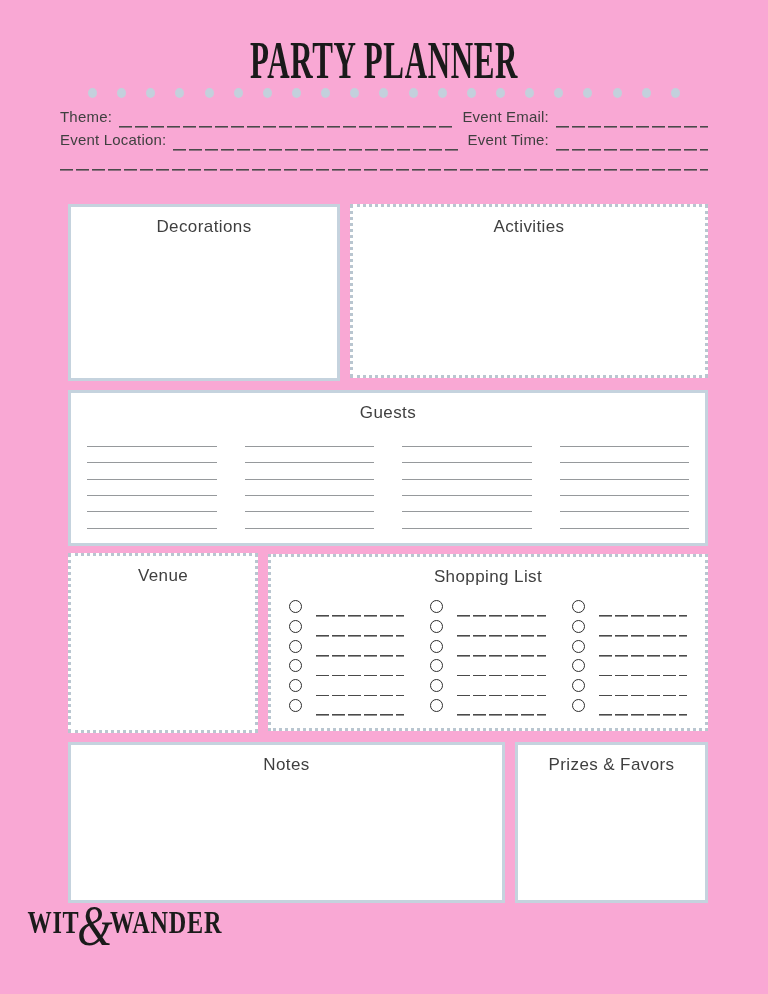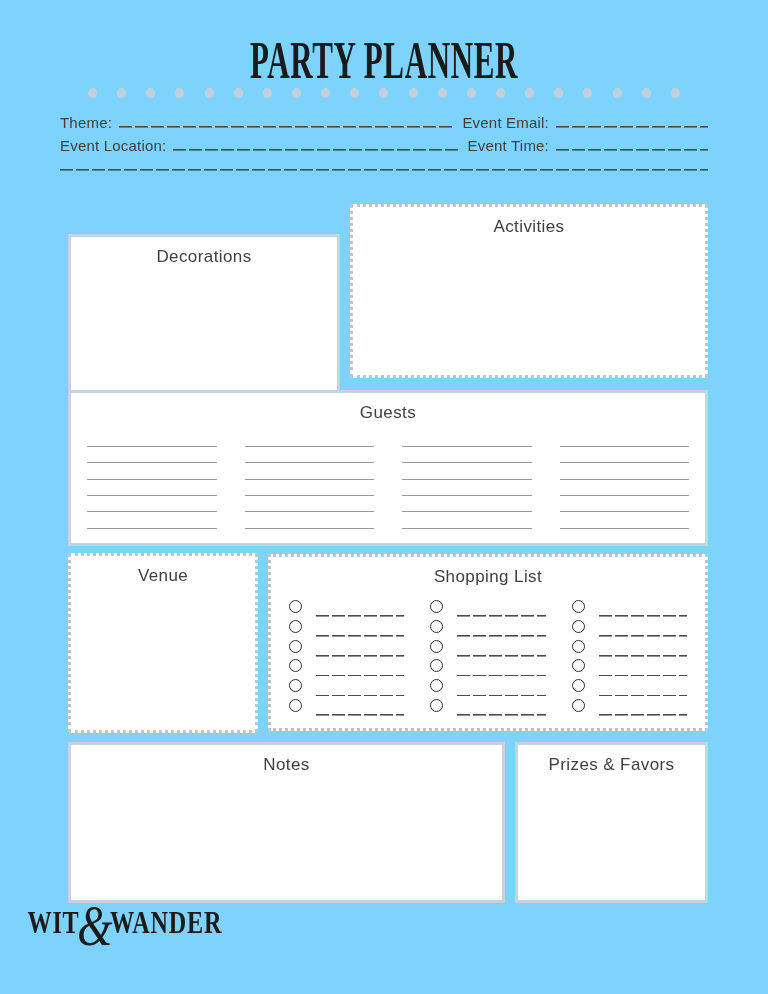--- a/index.html
+++ b/index.html
@@ -1,17 +1,17 @@
 <!DOCTYPE html>
 <html style="--dot-accent: #c3d0dc; --solid-border: #c5d3de; --dotted-border: #b9c6d0; --line-dark: #4a4a4a; --line-light: #abaeb1; --line-mid: #96999c; --text-dark: #3f3f3f; --title-ink: #1a1a1a;"><head>
 <meta charset="utf-8">
 <style>
   html,body { margin:0; padding:0; background:#ffffff; }
   .sheet {
-    position:relative; width:768px; height:994px; background:#7dd3fc;
+    position:relative; width:768px; height:994px; background:#f9a8d4;
     font-family:"Liberation Sans", sans-serif; color:var(--text-dark,#3f3f3f);
     overflow:hidden;
   }
   
   .page-title {
     position:absolute; top:34px; left:0; width:768px; text-align:center;
     margin:0; line-height:1; font-weight:700;
   }
   .condensed {
     display:inline-block; transform:scale(0.62,1.04); transform-origin:center top;
@@ -19,21 +19,21 @@
     color:var(--title-ink,#1a1a1a); white-space:nowrap;
   }
   
   .dots-row {
     position:absolute; top:88px; left:88px; width:592px; height:10px;
     display:flex; justify-content:space-between; align-items:center;
   }
   .dot { width:9px; height:10px; border-radius:50%; background:var(--dot-accent,#c3d0dc); }
   
   .form { position:absolute; top:108px; left:60px; width:648px; font-size:15px; }
-  .form-row { display:flex; align-items:flex-end; height:23px; }
+  .form-row { display:flex; align-items:flex-start; height:23px; }
   .form-row.cont { height:20px; }
   .label { white-space:nowrap; padding-right:7px; letter-spacing:0.2px; }
   .label2 { margin-left:10px; }
   .grow { flex:1; }
   .w152 { width:152px; flex:none; }
   .wline { height:5px; align-self:flex-end; }
   .wline.dash {
     background:repeating-linear-gradient(90deg, var(--line-dark,#4a4a4a) 0 13px, transparent 13px 16px)
       left bottom / 100% 1.6px no-repeat;
   }
@@ -63,21 +63,21 @@
     position:absolute; left:16px; right:16px; top:38px; bottom:14px;
     display:grid; column-gap:28px;
   }
   .cell { display:flex; align-items:flex-end; }
   .cell .wline { flex:1; height:5px; }
   .bullet {
     width:13px; height:13px; box-sizing:border-box; flex:none;
     border:1.8px solid #2e2e2e; border-radius:50%;
     margin-right:14px; margin-bottom:4px;
   }
-  #box-decorations { left:68px;  top:204px; width:272px; height:177px;margin-top:30px; }
+  #box-decorations { left:68px;  top:204px; width:272px; height:177px; }
   #box-activities  { left:350px; top:204px; width:358px; height:174px; }
   #box-guests      { left:68px;  top:390px; width:640px; height:156px; }
   #box-food        { left:68px;  top:553px; width:190px; height:180px; }
   #box-shopping    { left:268px; top:554px; width:440px; height:177px; }
   #box-notes       { left:68px;  top:742px; width:437px; height:161px; }
   #box-prizes      { left:515px; top:742px; width:193px; height:161px; }
   #box-food .lines   { top:38px; bottom:8px; }
   #box-notes .lines  { top:32px; bottom:14px; }
   #box-prizes .lines { top:32px; bottom:14px; }
   #box-shopping .cells { left:18px; right:18px; top:40px; bottom:12px; column-gap:26px; }

